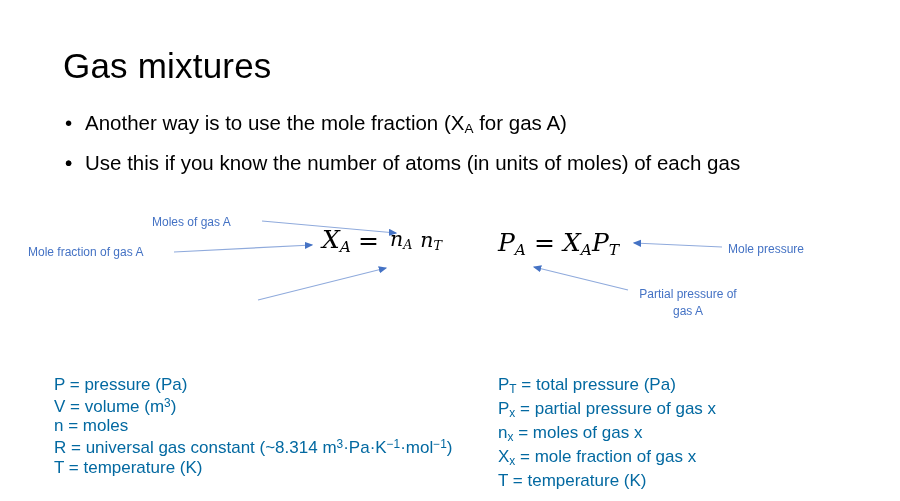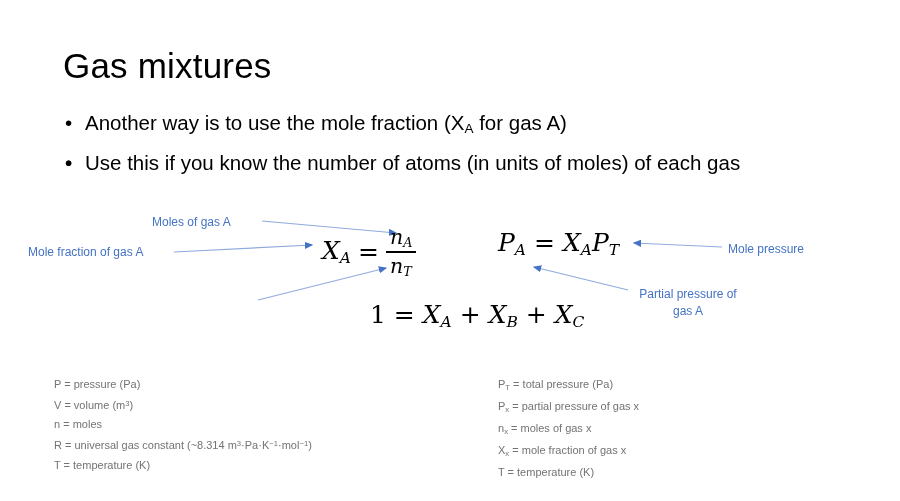--- a/index.html
+++ b/index.html
@@ -79,22 +79,22 @@
   #eq-mole-fraction {
     left: 322px;
     top: 225px;
     font-size: 25px;
     display: flex;
     align-items: center;
     gap: 7px;
   }
   .frac {
     display: inline-flex;
-    flex-direction: column;
-    align-items: flex-start;
+    flex-direction: row;
+    align-items: flex-end;
     vertical-align: middle;
     font-size: 0.82em;
   }
   .frac .top {
     padding: 0 4px 1px 4px;
   }
   .frac .bar {
     width: 100%;
     height: 1.5px;
     background: #000;
@@ -136,23 +136,23 @@
     left: 0;
     top: 0;
     width: 900px;
     height: 501px;
     pointer-events: none;
   }
 
   
   .legend {
     position: absolute;
-    font-size: 11px;
+    font-size: 17px;
     line-height: 19px;
-    color: #737373;
+    color: #0369a1;
     white-space: nowrap;
   }
   #legend-left  { left: 54px;  top: 375px; }
   #legend-right { left: 498px; top: 375px; }
   .legend-row { white-space: nowrap; }
   .legend sub {
     font-size: 0.7em;
     vertical-align: -0.25em;
   }
   .legend sup {
@@ -210,29 +210,20 @@
       <span class="bot"><span>n</span><sub>T</sub></span>
     </span>
   </div>
 
   <div class="eq" id="eq-partial-pressure">
     <span><span>P</span><sub>A</sub></span>
     <span class="op">=</span>
     <span><span>X</span><sub>A</sub></span><span><span>P</span><sub>T</sub></span>
   </div>
 
-  <div class="eq" id="eq-sum">
-    <span class="num">1</span>
-    <span class="op">=</span>
-    <span><span>X</span><sub>A</sub></span>
-    <span class="op">+</span>
-    <span><span>X</span><sub>B</sub></span>
-    <span class="op">+</span>
-    <span><span>X</span><sub>C</sub></span>
-  </div>
 
   <div class="annot" id="annot-moles-a">Moles of gas A</div>
 
   <div class="annot" id="annot-mole-fraction-a">Mole fraction of gas A</div>
 
 
   <div class="annot" id="annot-total-pressure">Mole pressure</div>
 
   <div class="annot" id="annot-partial-pressure">Partial pressure of gas A</div>
 

